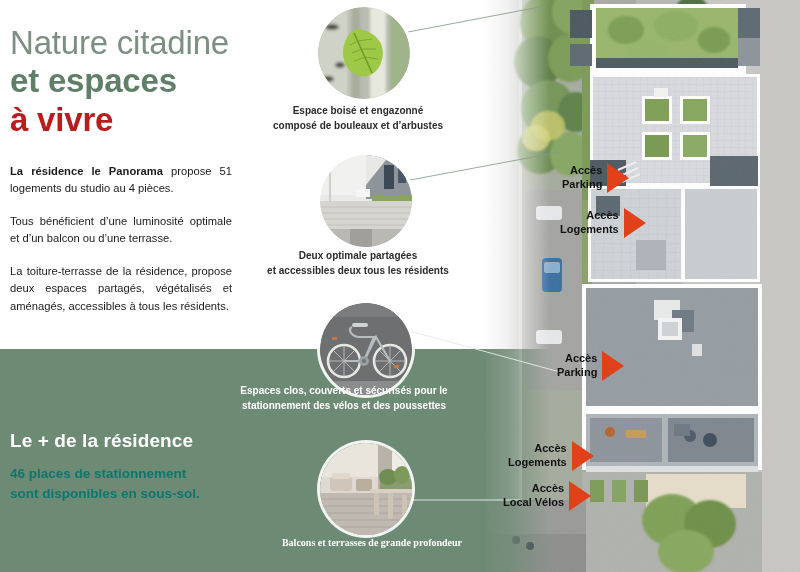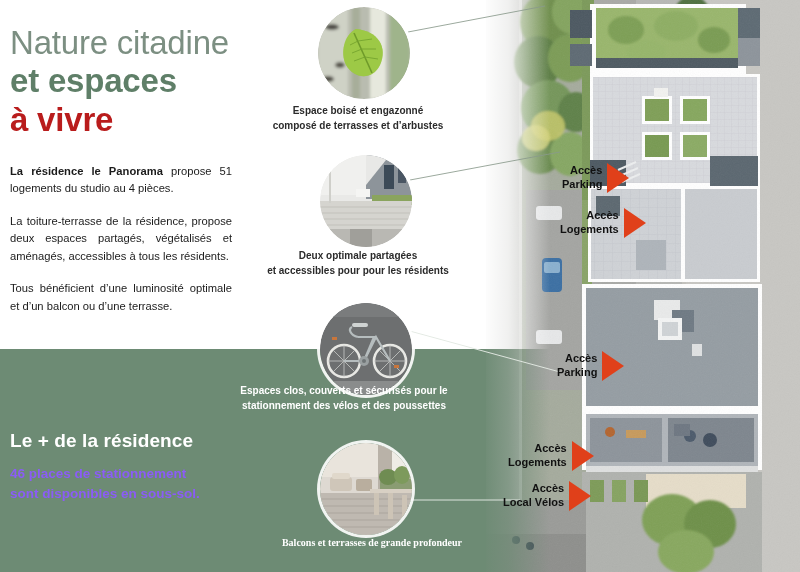--- a/index.html
+++ b/index.html
@@ -17,21 +17,21 @@
     background:#6d8b74;
     z-index:2;
   }
   .green-title{
     position:absolute;left:10px;top:430px;width:340px;
     font-size:19px;font-weight:bold;color:#ffffff;letter-spacing:.1px;
     z-index:6;
   }
   .green-sub{
     position:absolute;left:10px;top:464px;width:320px;
-    font-size:13.5px;font-weight:bold;color:#8b5cf6;line-height:1.45;
+    font-size:13.5px;font-weight:bold;color:#0f766e;line-height:1.45;
     z-index:6;
   }
 
   
   .title-wrap{position:absolute;left:10px;top:24px;width:340px;z-index:6;}
   .t-line1{font-size:33px;color:#7c8f82;line-height:1.16;letter-spacing:-.2px;}
   .t-line2{font-size:33px;color:#5f7f68;font-weight:bold;line-height:1.16;letter-spacing:-.2px;}
   .t-line3{font-size:33px;color:#b91c1c;font-weight:bold;line-height:1.16;letter-spacing:-.2px;}
 
   
@@ -287,22 +287,22 @@
   <div class="title-wrap">
     <div class="t-line1">Nature citadine</div>
     <div class="t-line2">et espaces</div>
     <div class="t-line3">à vivre</div>
   </div>
 
   <div class="body-wrap">
     <p class="para">
       <b>La résidence le Panorama</b><span> propose 51 logements du studio au 4 pièces.</span>
     </p>
+    <p class="para">Tous bénéficient d’une luminosité optimale et d’un balcon ou d’une terrasse.</p>
     <p class="para">La toiture-terrasse de la résidence, propose deux espaces partagés, végétalisés et aménagés, accessibles à tous les résidents.</p>
-    <p class="para">Tous bénéficient d’une luminosité optimale et d’un balcon ou d’une terrasse.</p>
   </div>
 
   <div class="green-title">Le + de la résidence</div>
   <div class="green-sub" style="white-space:pre-line;">46 places de stationnement
 sont disponibles en sous-sol.</div>
 
   <div class="circ" style="left:318px;top:7px;">
     <svg width="92" height="92" viewBox="0 0 92 92">
       <defs>
           <clipPath id="c1">
@@ -333,21 +333,21 @@
             <path d="M47 50 L36 54"></path>
           <path d="M40 34 L54 32"></path>
             <path d="M44 42 L58 42"></path>
             <path d="M47 50 L60 52"></path>
         </g>
       </g>
     </svg>
   </div>
   <div class="cap dark" style="left:248px;top:103px;">
     <div>Espace boisé et engazonné</div>
-    <div>composé de terrasses et d’arbustes</div>
+    <div>composé de bouleaux et d’arbustes</div>
   </div>
 
   <div class="circ" style="left:320px;top:155px;">
     <svg width="92" height="92" viewBox="0 0 92 92">
       <defs>
           <clipPath id="c2">
             <circle cx="46" cy="46" r="46"></circle>
           </clipPath>
         </defs>
       <g clip-path="url(#c2)">
@@ -370,21 +370,21 @@
         </g>
         <rect x="0" y="74" width="92" height="18" fill="#b9b8b3"></rect>
         <rect x="30" y="74" width="22" height="18" fill="#a09f9a"></rect>
         <rect x="36" y="34" width="14" height="8" fill="#f5f5f3"></rect>
         <line x1="10" y1="0" x2="10" y2="48" stroke="#cfcfca" stroke-width="2"></line>
       </g>
     </svg>
   </div>
   <div class="cap dark" style="left:248px;top:248px;">
     <div>Deux optimale partagées</div>
-    <div>et accessibles pour pour les résidents</div>
+    <div>et accessibles deux tous les résidents</div>
   </div>
 
   <div class="circ" style="left:320px;top:303px;">
     <svg width="92" height="92" viewBox="0 0 92 92">
       <defs>
           <clipPath id="c3">
             <circle cx="46" cy="46" r="46"></circle>
           </clipPath>
         </defs>
       <g clip-path="url(#c3)">

